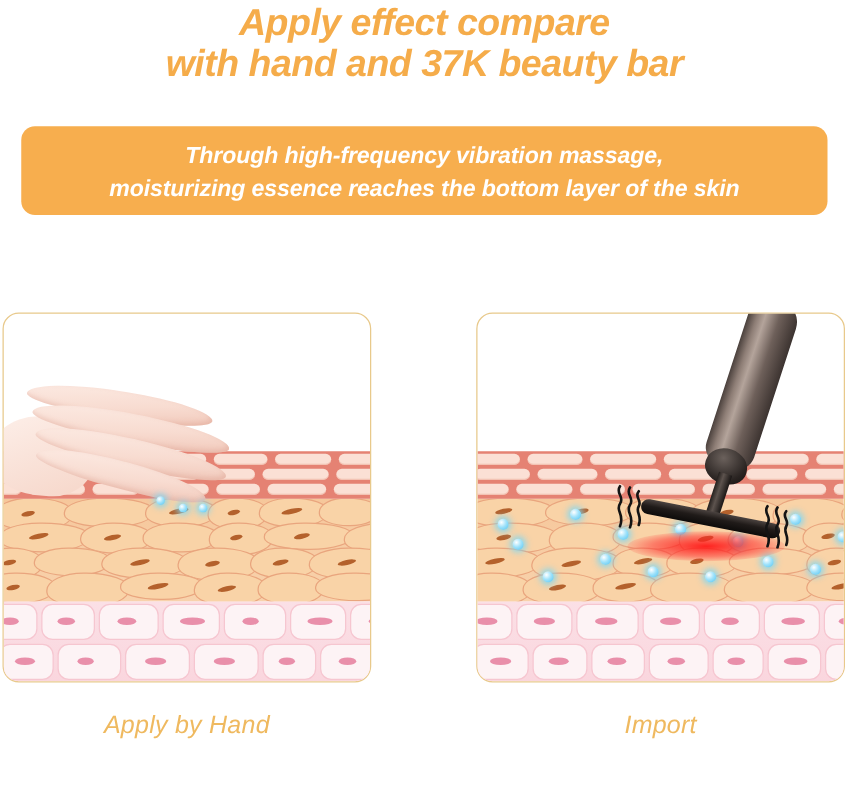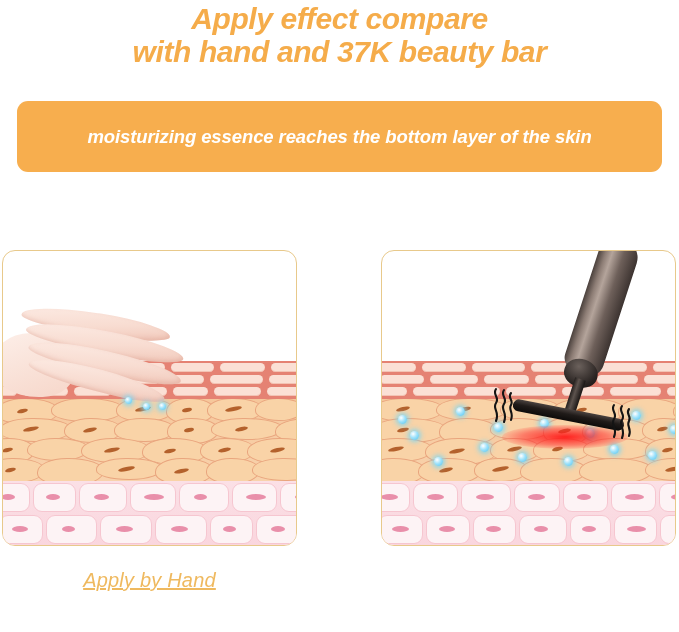--- a/index.html
+++ b/index.html
@@ -181,34 +181,35 @@
   .caption{
     position:absolute;top:568px;
     width:295px;text-align:center;
     color:#EFB95F;
     font-style:italic;
     font-size:20px;line-height:25px;
     letter-spacing:0.2px;
   }
   .caption-left{left:2px;}
   .caption-right{left:381px;}
-  .caption .cl{display:block;text-decoration:underline;}
+  .caption .cl{display:block;}
 </style>
 </head>
 <body>
 
 <div class="stage">
 
   <div class="headline">
     <span class="l1">Apply effect compare</span>
     <span class="l2">with hand and 37K beauty bar</span>
   </div>
 
   <div class="banner">
     <div class="banner-text">
+      <span class="bl">Through high-frequency vibration massage,</span>
       <span class="bl">moisturizing essence reaches the bottom layer of the skin</span>
     </div>
   </div>
 
   <div class="panel panel-left">
 
     <div class="skin" style="height:184px;">
 
       <div class="basal-layer" style="bottom:0;">
           <div class="bcell" style="left: -14px; top: 2px; width: 39px; height: 27px;"></div>
@@ -454,15 +455,16 @@
         </svg>
       </div>
     </div>
   </div>
 
 
   <div class="caption caption-left">
     <span class="cl">Apply by Hand</span>
   </div>
   <div class="caption caption-right">
+    <span class="cl">Import</span>
   </div>
 
 </div>
 
 </body></html>

